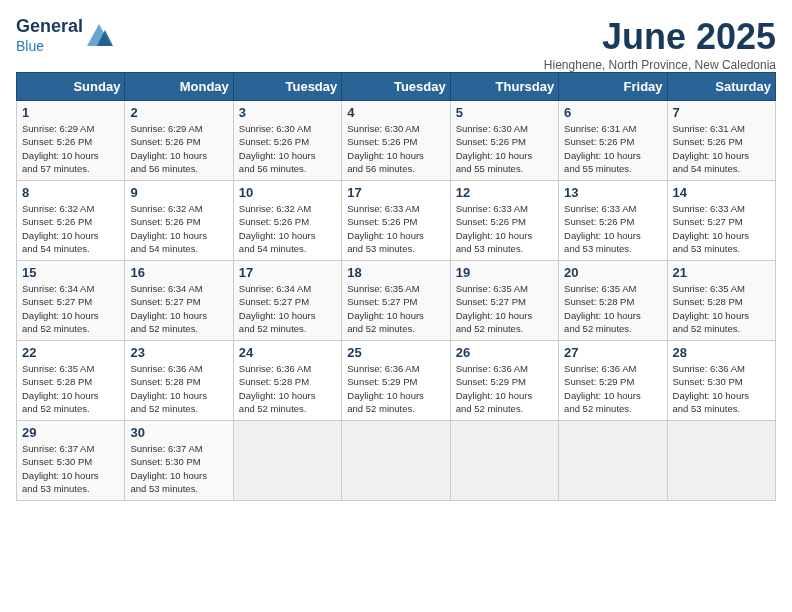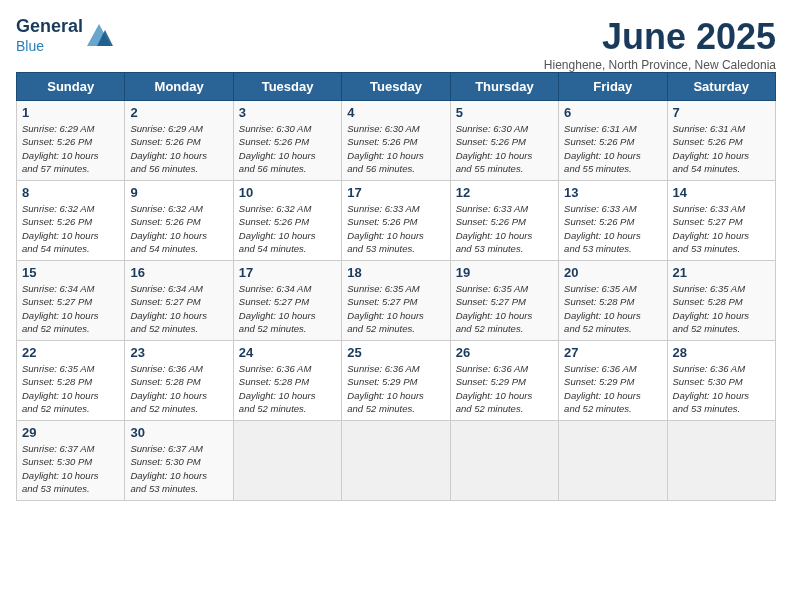--- a/index.html
+++ b/index.html
@@ -52,21 +52,21 @@
       width: 100%;
       border-collapse: collapse;
       border: 1px solid #ccc;
     }
     .calendar th {
       background-color: #2a6496;
       color: #fff;
       font-size: 13px;
       font-weight: bold;
       padding: 6px 4px;
-      text-align: center;
+      text-align: right;
       border: 1px solid #1a4a76;
     }
     .calendar td {
       vertical-align: top;
       padding: 4px 5px;
       font-size: 10px;
       color: #333;
       border: 1px solid #ccc;
       width: 14.28%;
       height: 80px;
@@ -82,21 +82,20 @@
       font-size: 13px;
       font-weight: bold;
       color: #1a3a5c;
       display: block;
       margin-bottom: 2px;
     }
     .day-content {
       font-size: 9.5px;
       line-height: 1.4;
       color: #333;
-      font-style: italic;
     }
     .empty-cell {
       background: #f0f0f0 !important;
     }
   </style>
 </head>
 <body>
 
 <div class="header">
   <div class="logo">

